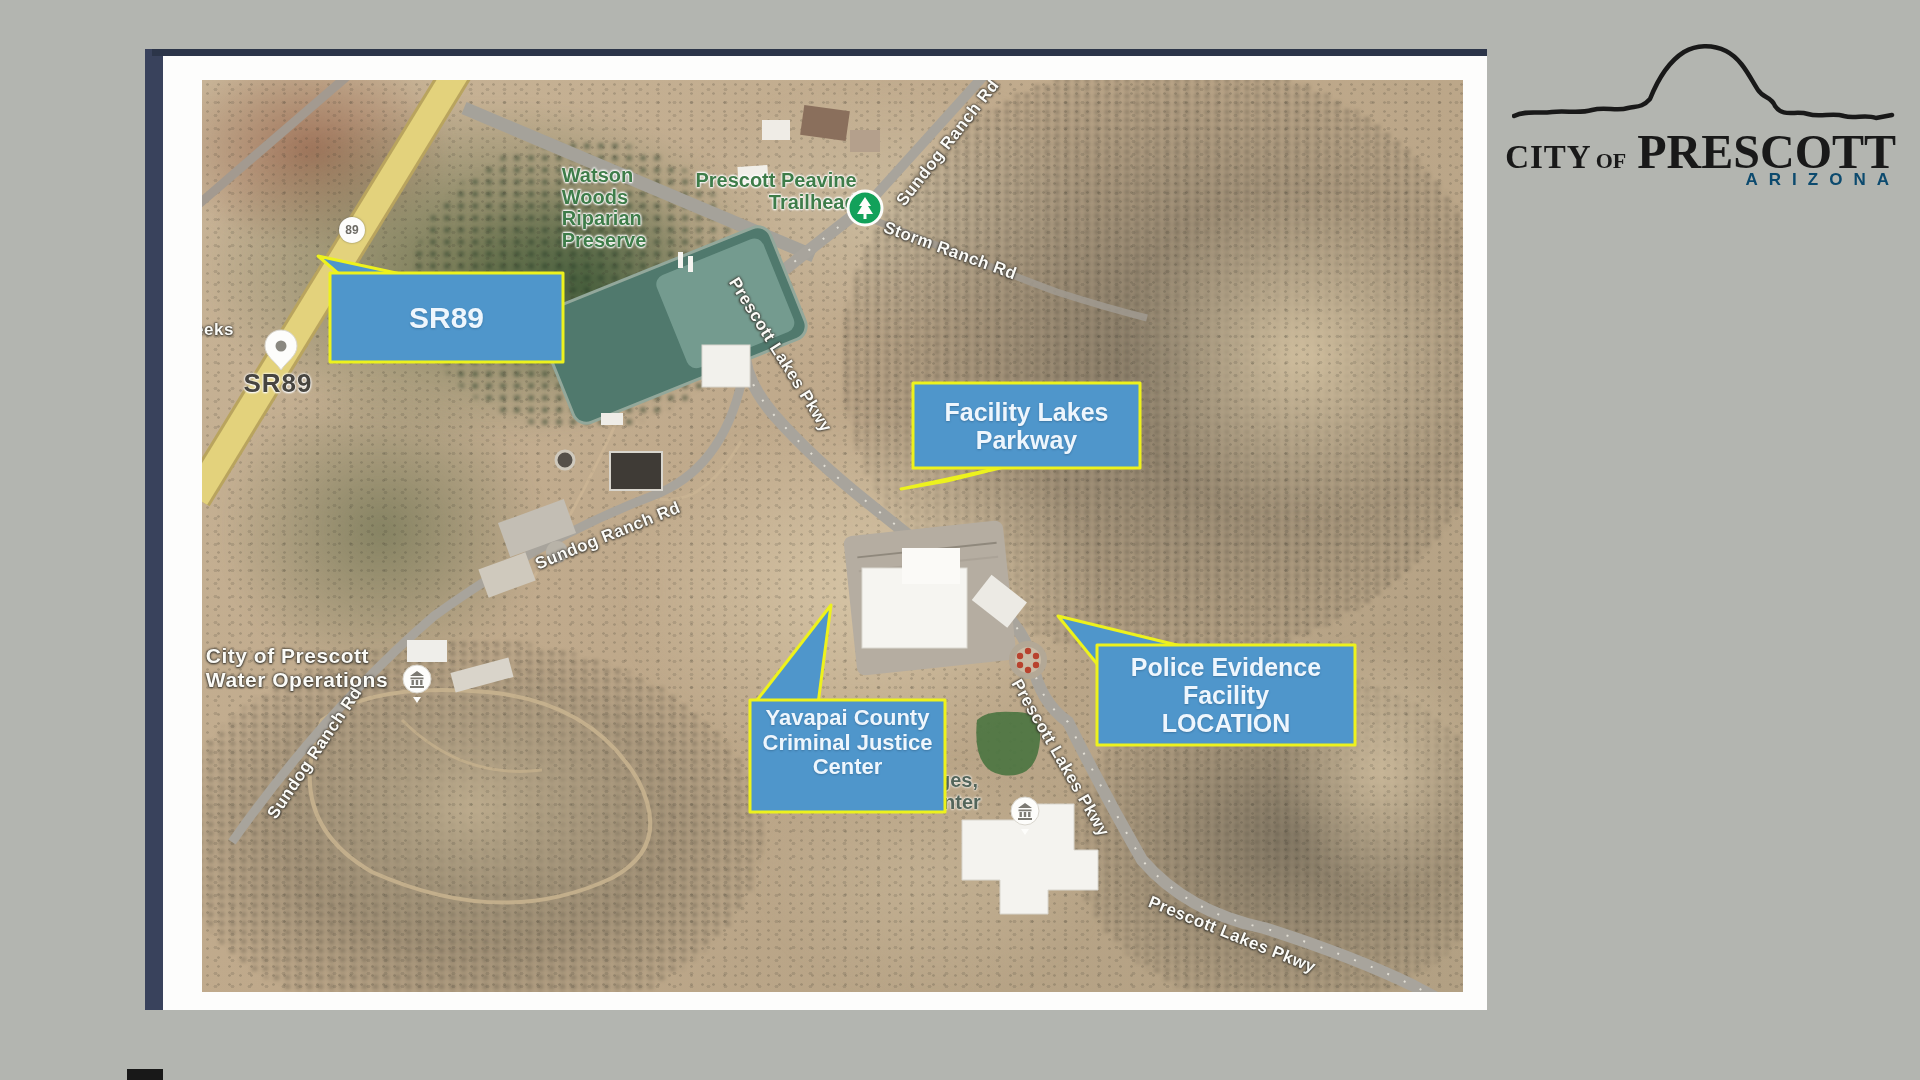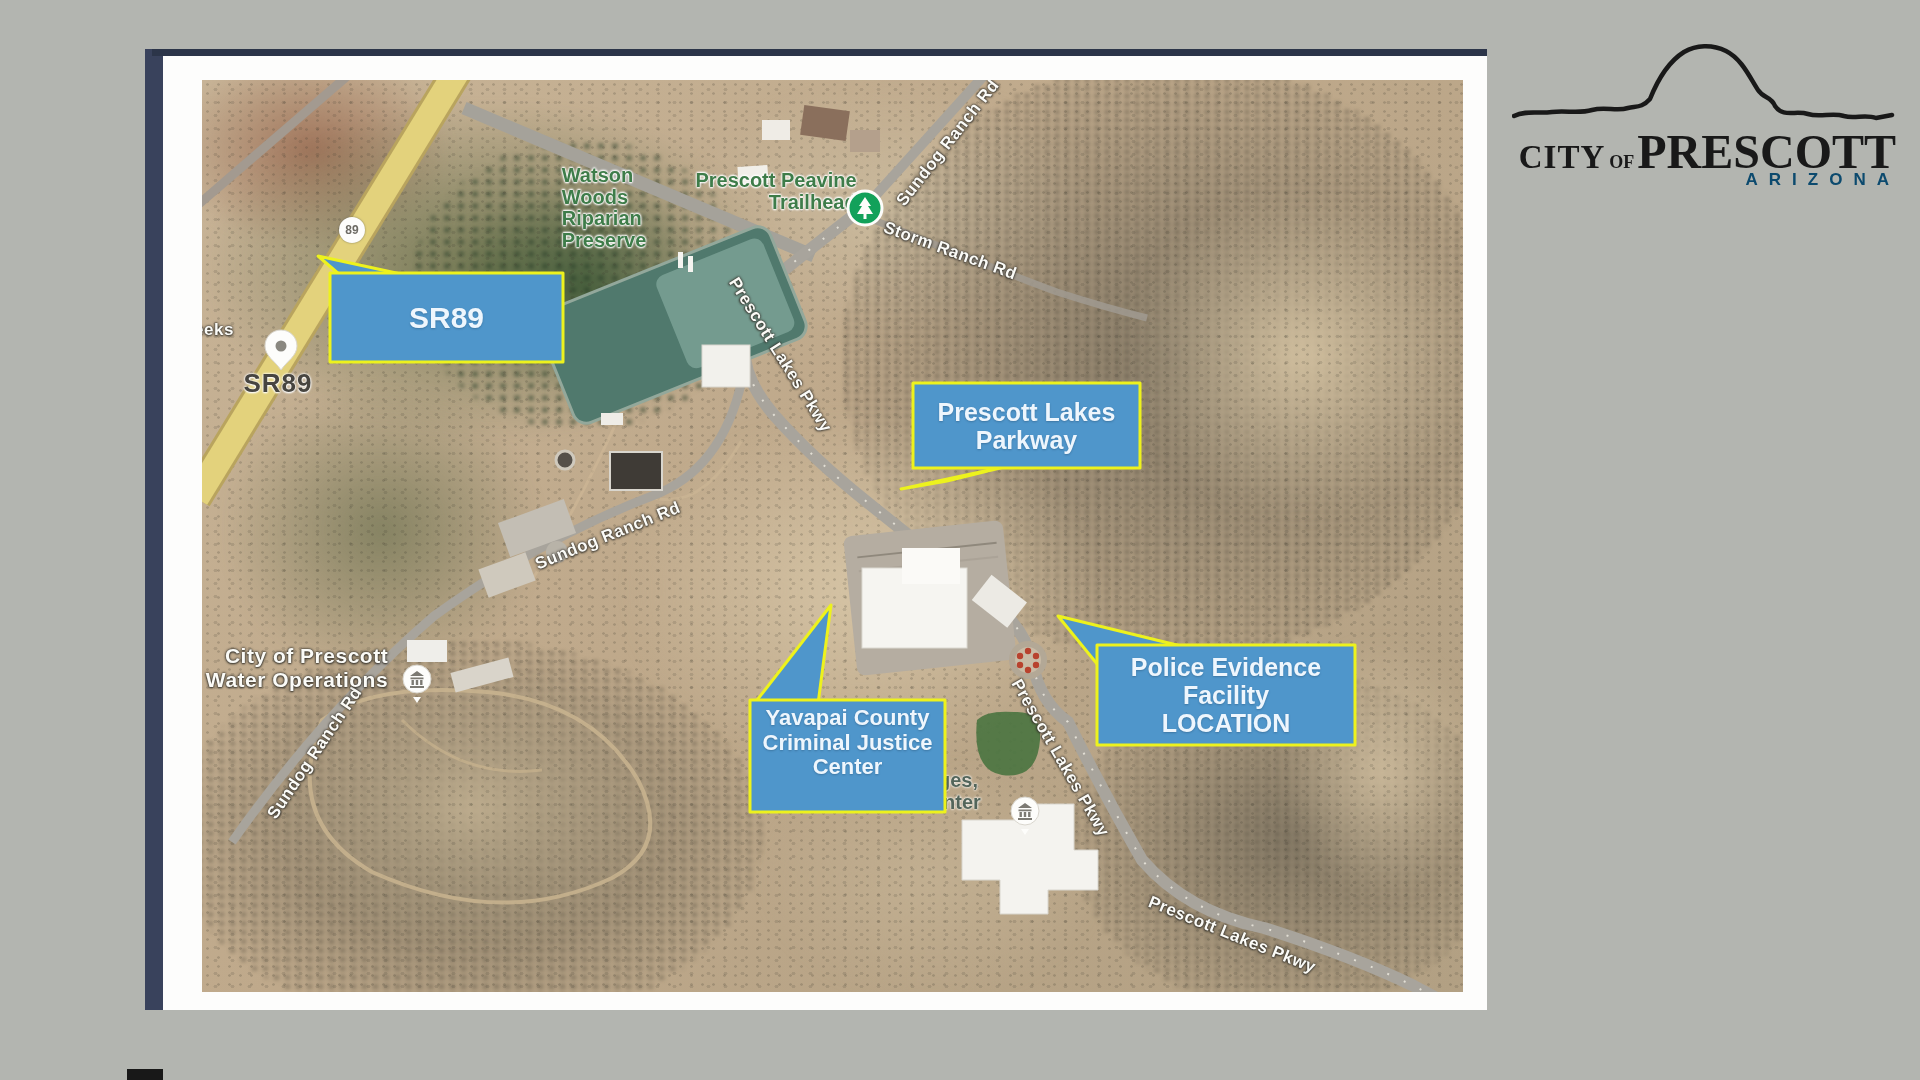--- a/index.html
+++ b/index.html
@@ -32,21 +32,21 @@
   .callout-text{position:absolute;display:flex;align-items:center;justify-content:center;text-align:center;
           color:#eef6fd;font-weight:700;white-space:pre-line;line-height:1.12;
           text-shadow:0 1px 2px rgba(30,60,90,.35);}
   
   .marker{position:absolute;transform:translate(-50%,-50%);}
   
   #logo{left:1512px;top:36px;width:390px;height:150px;color:#191919;}
   #logo-textrow{position:absolute;left:0;top:88px;width:384px;display:flex;align-items:baseline;justify-content:flex-end;
      font-family:"Liberation Serif",serif;font-weight:700;color:#191919;}
   #logo-city{font-size:33px;letter-spacing:1px;}
-  #logo-of{font-size:18px;margin:0 3px 0 4px;}
+  #logo-of{font-size:22px;margin:0 11px 0 4px;}
   #logo-name{font-size:48px;letter-spacing:0px;}
   #logo-state{position:absolute;right:2px;top:134px;font-family:"Liberation Sans",sans-serif;
      font-weight:700;font-size:17px;letter-spacing:11px;color:#0c4a6e;}
 </style>
 </head>
 <body>
 
 <div id="stage">
 
   <div class="abs" id="frame-left"></div>
@@ -180,21 +180,21 @@
     <div class="rlabel" style="left:746px;top:63px;transform:translate(-50%,-50%) rotate(-52deg);">Sundog Ranch Rd</div>
 
     <div class="rlabel" style="left:748px;top:171px;transform:translate(-50%,-50%) rotate(20deg);">Storm Ranch Rd</div>
 
     <div class="rlabel" style="left:578px;top:275px;transform:translate(-50%,-50%) rotate(58deg);">Prescott Lakes Pkwy</div>
 
     <div class="rlabel" style="left:406px;top:456px;transform:translate(-50%,-50%) rotate(-22deg);">Sundog Ranch Rd</div>
 
     <div class="rlabel" style="left:113px;top:673px;transform:translate(-50%,-50%) rotate(-56deg);">Sundog Ranch Rd</div>
 
-    <div class="rlabel" style="left:95px;top:588px;font-size:21px;white-space:pre-line;text-align:right;">City of Prescott
+    <div class="rlabel" style="left:95px;top:588px;font-size:21px;white-space:pre-line;text-align:left;">City of Prescott
 Water Operations</div>
 
     <div class="marker" style="left:198px;top:583px;">
       <svg width="34" height="40" viewBox="0 0 34 40">
           <circle cx="17" cy="16" r="14" fill="#fdfdfb" stroke="#d9d6ce"></circle>
           <path d="M13,34 L17,40 L21,34 Z" fill="#fdfdfb"></path>
           <path d="M10,13 L17,8 L24,13 Z M10.5,14.5 h13 v1.8 h-13 Z M11.5,17 h2.4 v5 h-2.4 Z M15.8,17 h2.4 v5 h-2.4 Z M20.1,17 h2.4 v5 h-2.4 Z M10,23 h14 v2 h-14 Z" fill="#7c7a73"></path>
         </svg>
     </div>
 
@@ -220,21 +220,21 @@
         <polygon points="699,409 806,386 745,401"></polygon>
         <rect x="711" y="303" width="227" height="85"></rect>
         <polygon points="629,525 616,624 552,624"></polygon>
         <rect x="548" y="620" width="195" height="112"></rect>
         <polygon points="856,536 983,567 900,590"></polygon>
         <rect x="895" y="565" width="258" height="100"></rect>
       </g>
     </svg>
 
     <div class="callout-text" style="left:128px;top:193px;width:233px;height:89px;font-size:30px;font-weight:600;">SR89</div>
-    <div class="callout-text" style="left:711px;top:303px;width:227px;height:85px;font-size:25px;">Prescott Lakes
+    <div class="callout-text" style="left:711px;top:303px;width:227px;height:85px;font-size:25px;">Facility Lakes
 Parkway</div>
     <div class="callout-text" style="left:548px;top:620px;width:195px;height:86px;font-size:22px;border-radius:20px;">Yavapai County
 Criminal Justice
 Center</div>
     <div class="callout-text" style="left:895px;top:565px;width:258px;height:100px;font-size:25px;font-weight:800;">Police Evidence
 Facility
 LOCATION</div>
 
   </div>
 

